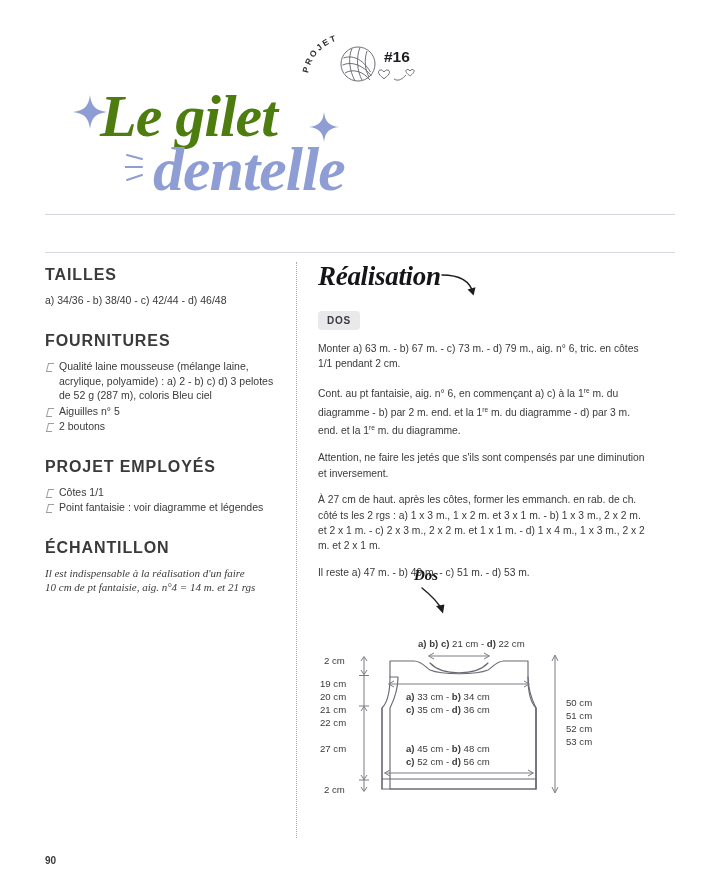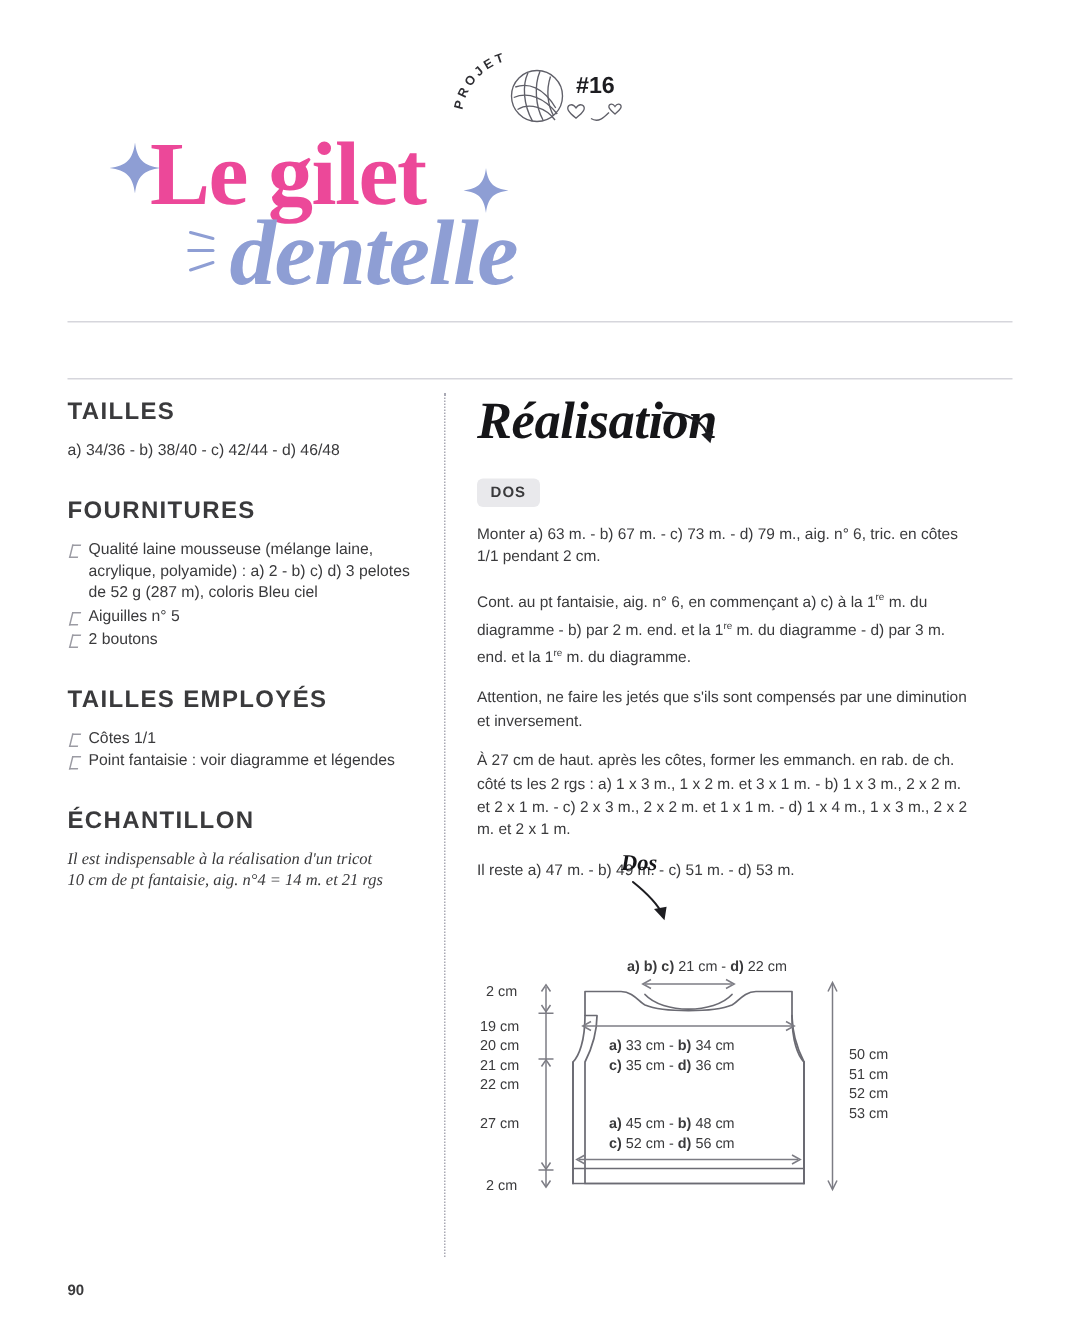--- a/index.html
+++ b/index.html
@@ -32,24 +32,25 @@
     left: 45px;
     top: 88px;
     width: 630px;
     height: 118px;
   }
   .title-line1 {
     position: absolute;
     left: 55px;
     top: -2px;
     font-family: "Liberation Serif", serif;
+    font-style: italic;
     font-weight: 700;
     font-size: 60px;
     letter-spacing: -1px;
-    color: #ec4899;
+    color: #4d7c0f;
     line-height: 1;
     white-space: nowrap;
   }
   .title-line2 {
     position: absolute;
     left: 108px;
     top: 50px;
     font-family: "Liberation Serif", serif;
     font-style: italic;
     font-weight: 700;
@@ -143,21 +144,21 @@
   #right-col {
     position: absolute;
     left: 318px;
     top: 263px;
     width: 330px;
   }
   .script-head {
     font-family: "Liberation Serif", serif;
     font-style: italic;
     font-weight: 700;
-    font-size: 35px;
+    font-size: 27px;
     color: #151518;
     letter-spacing: -0.3px;
     line-height: 1;
     margin: 0;
     display: inline-block;
   }
   #realisation-arrow {
     position: absolute;
     left: 122px;
     top: 6px;
@@ -290,32 +291,32 @@
   <div class="sec-head">TAILLES</div>
   <p class="plain-line">a) 34/36 - b) 38/40 - c) 42/44 - d) 46/48</p>
 
   <div class="sec-head spaced">FOURNITURES</div>
   <ul class="bullets">
     <li>Qualité laine mousseuse (mélange laine, acrylique, polyamide) : a) 2 - b) c) d) 3 pelotes de 52 g (287 m), coloris Bleu ciel</li>
     <li>Aiguilles n° 5</li>
     <li>2 boutons</li>
   </ul>
 
-  <div class="sec-head spaced">TAILLES EMPLOYÉS</div>
+  <div class="sec-head spaced">PROJET EMPLOYÉS</div>
   <ul class="bullets">
     <li>
       <span class="b-strong">Côtes 1/1</span><span></span>
     </li>
     <li>
       <span class="b-strong">Point fantaisie :</span><span> voir diagramme et légendes</span>
     </li>
   </ul>
 
   <div class="sec-head spaced">ÉCHANTILLON</div>
-  <p class="ital-block">Il est indispensable à la réalisation d'un tricot</p>
+  <p class="ital-block">Il est indispensable à la réalisation d'un faire</p>
   <p class="ital-block">10 cm de pt fantaisie, aig. n°4 = 14 m. et 21 rgs</p>
 </div>
 
 <div id="right-col">
   <div style="position:relative;">
     <span class="script-head">Réalisation</span>
     <svg id="realisation-arrow" viewBox="0 0 42 34">
       <path d="M2,6 C20,6 30,12 33,24" fill="none" stroke="#1d1d21" stroke-width="1.5" stroke-linecap="round"></path>
       <path d="M27.5,20.5 L33.6,26.5 L35.5,18.3 Z" fill="#1d1d21"></path>
     </svg>

